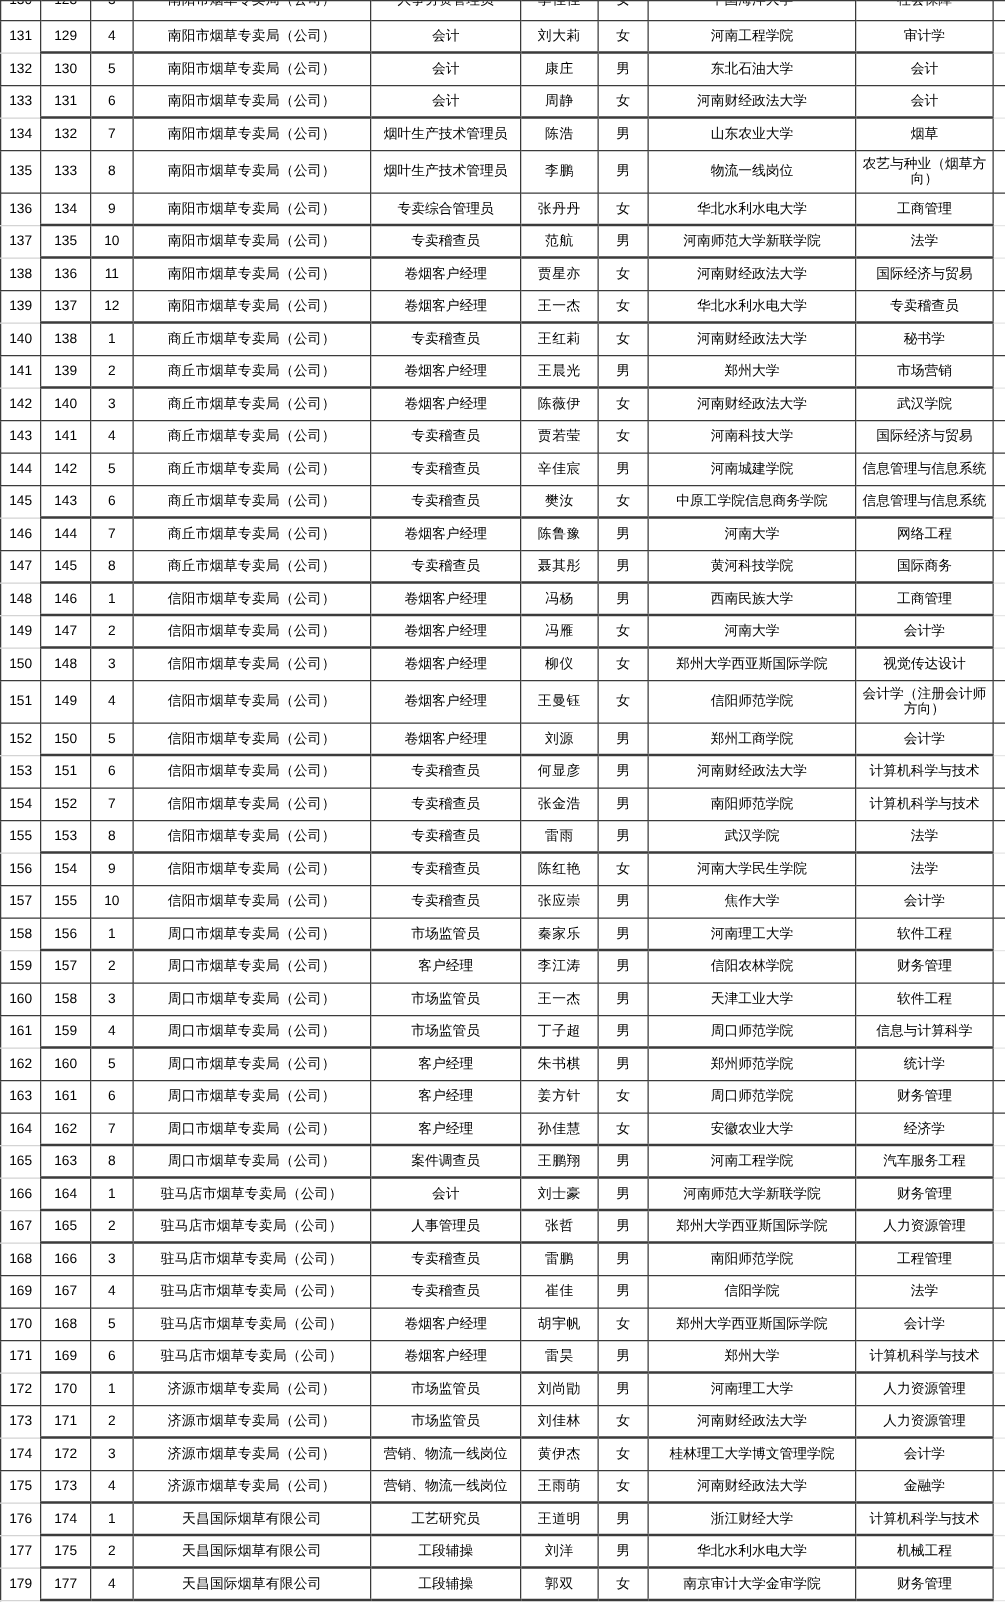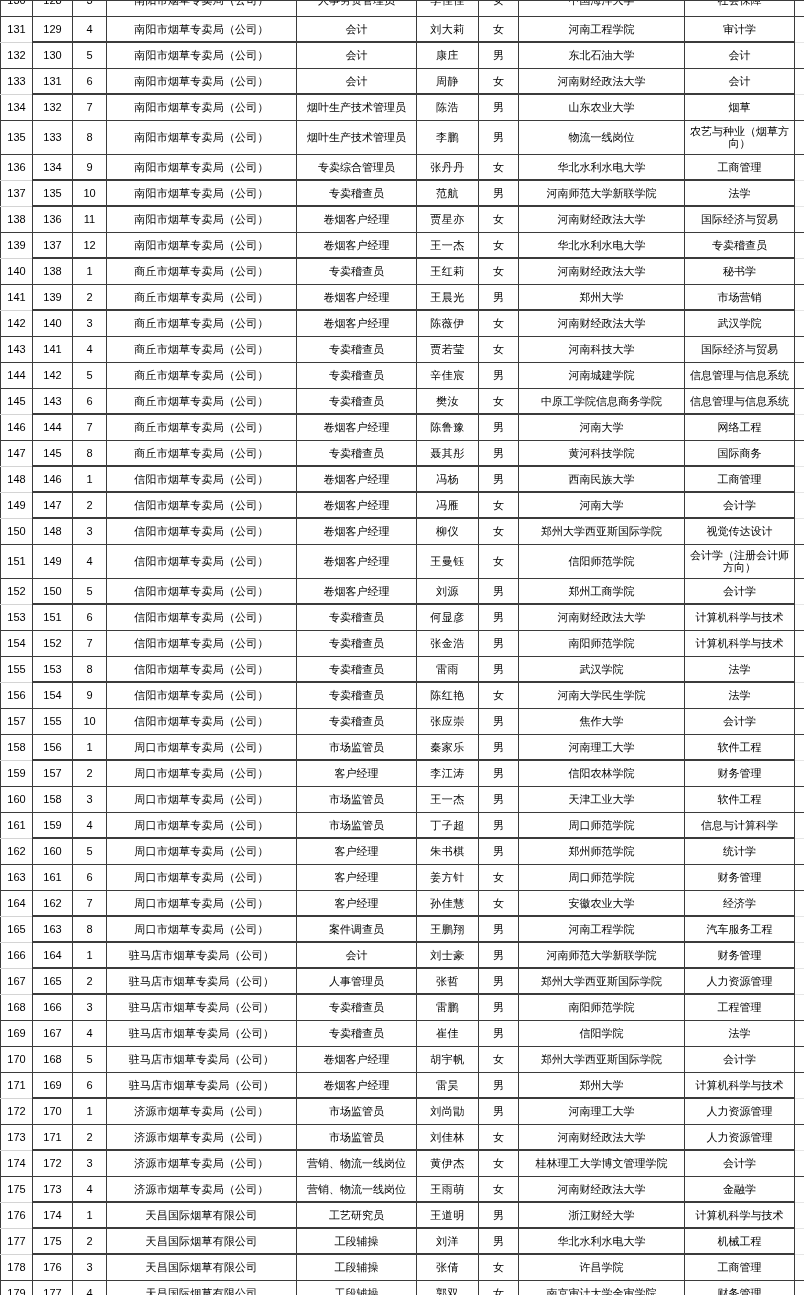--- a/index.html
+++ b/index.html
@@ -694,32 +694,20 @@
           <td class="num">175</td>
           <td class="num">2</td>
           <td class="unit">天昌国际烟草有限公司</td>
           <td class="post">工段辅操</td>
           <td class="name">刘洋</td>
           <td class="sex">男</td>
           <td class="school">华北水利水电大学</td>
           <td class="major">机械工程</td>
           <td class="tail"></td>
         </tr>
-        <tr>
-          <td class="rownum">178</td>
-          <td class="num">176</td>
-          <td class="num">3</td>
-          <td class="unit">天昌国际烟草有限公司</td>
-          <td class="post">工段辅操</td>
-          <td class="name">张倩</td>
-          <td class="sex">女</td>
-          <td class="school">许昌学院</td>
-          <td class="major">工商管理</td>
-          <td class="tail"></td>
-        </tr>
         <tr class="group-end">
           <td class="rownum">179</td>
           <td class="num">177</td>
           <td class="num">4</td>
           <td class="unit">天昌国际烟草有限公司</td>
           <td class="post">工段辅操</td>
           <td class="name">郭双</td>
           <td class="sex">女</td>
           <td class="school">南京审计大学金审学院</td>
           <td class="major">财务管理</td>

